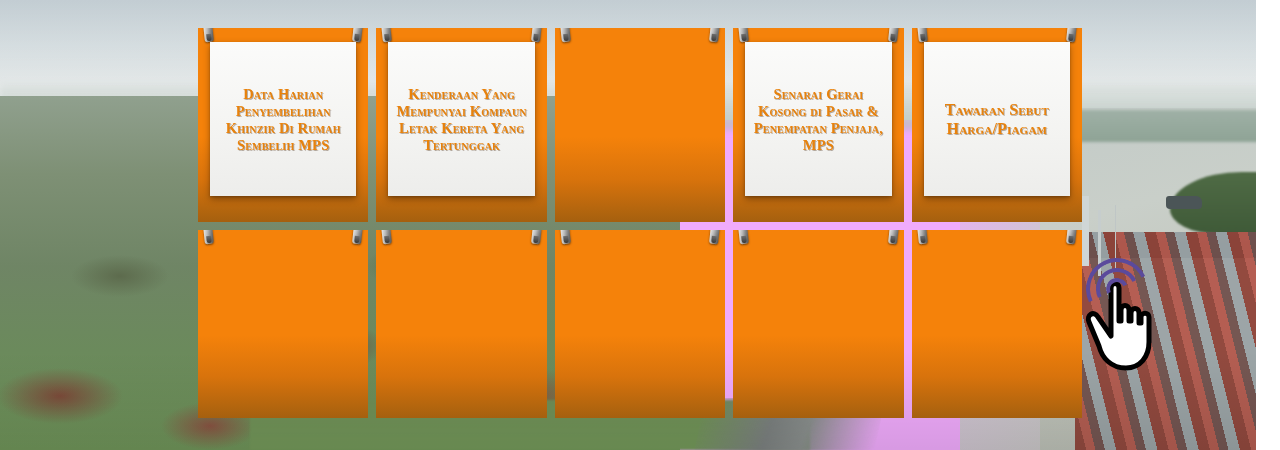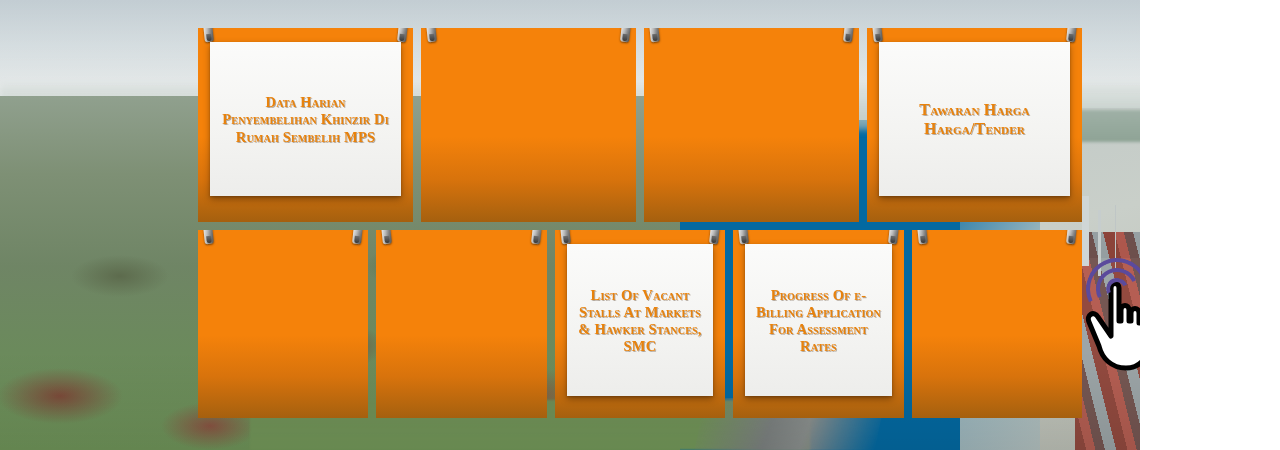--- a/index.html
+++ b/index.html
@@ -6,23 +6,23 @@
   * { margin:0; padding:0; box-sizing:border-box; }
 
   html, body {
     width:1280px; height:450px;
     overflow:hidden;
     font-family:"Liberation Sans", sans-serif;
   }
 
   #stage {
     position:relative;
-    width:1140px; height:450px;
+    width:1256px; height:450px;
     overflow:hidden;
-    background:#0369a1;
+    background:#f0abfc;
   }
 
   
   #bg { position:absolute; inset:0; overflow:hidden; }
 
   .sky {
     position:absolute; left:0; top:0; width:1280px; height:120px;
     background:linear-gradient(#cdd8de 0%, #dbe3e6 38%, #e6eaea 72%, #dfe4e2 100%);
   }
   .haze {
@@ -211,55 +211,59 @@
       <div class="panel">
         <span class="clip left"></span>
         <span class="clip right"></span>
         <div class="card">
           <div class="card-title sm">Data Harian Penyembelihan Khinzir Di Rumah Sembelih MPS</div>
         </div>
       </div>
       <div class="panel">
         <span class="clip left"></span>
         <span class="clip right"></span>
-      </div>
-      <div class="panel">
-        <span class="clip left"></span>
-        <span class="clip right"></span>
-      </div>
-      <div class="panel">
-        <span class="clip left"></span>
-        <span class="clip right"></span>
-        <div class="card">
-          <div class="card-title">Tawaran Harga Harga/Tender</div>
+        <div class="card">
+          <div class="card-title sm">Kenderaan Yang Mempunyai Kompaun Letak Kereta Yang Tertunggak</div>
+        </div>
+      </div>
+      <div class="panel">
+        <span class="clip left"></span>
+        <span class="clip right"></span>
+      </div>
+      <div class="panel">
+        <span class="clip left"></span>
+        <span class="clip right"></span>
+        <div class="card">
+          <div class="card-title sm">Senarai Gerai Kosong di Pasar &amp; Penempatan Penjaja, MPS</div>
+        </div>
+      </div>
+      <div class="panel">
+        <span class="clip left"></span>
+        <span class="clip right"></span>
+        <div class="card">
+          <div class="card-title">Tawaran Sebut Harga/Piagam</div>
         </div>
       </div>
     </div>
   <div class="row" id="row-2">
       <div class="panel">
         <span class="clip left"></span>
         <span class="clip right"></span>
       </div>
       <div class="panel">
         <span class="clip left"></span>
         <span class="clip right"></span>
       </div>
       <div class="panel">
         <span class="clip left"></span>
         <span class="clip right"></span>
-        <div class="card">
-          <div class="card-title sm">List Of Vacant Stalls At Markets &amp; Hawker Stances, SMC</div>
-        </div>
-      </div>
-      <div class="panel">
-        <span class="clip left"></span>
-        <span class="clip right"></span>
-        <div class="card">
-          <div class="card-title sm">Progress Of e-Billing Application For Assessment Rates</div>
-        </div>
+      </div>
+      <div class="panel">
+        <span class="clip left"></span>
+        <span class="clip right"></span>
       </div>
       <div class="panel">
         <span class="clip left"></span>
         <span class="clip right"></span>
       </div>
     </div>
 
   <div id="cursor" style="left: 1080px; top: 258px;">
     <div class="ripple"></div>
     <div class="ripple r2"></div>

